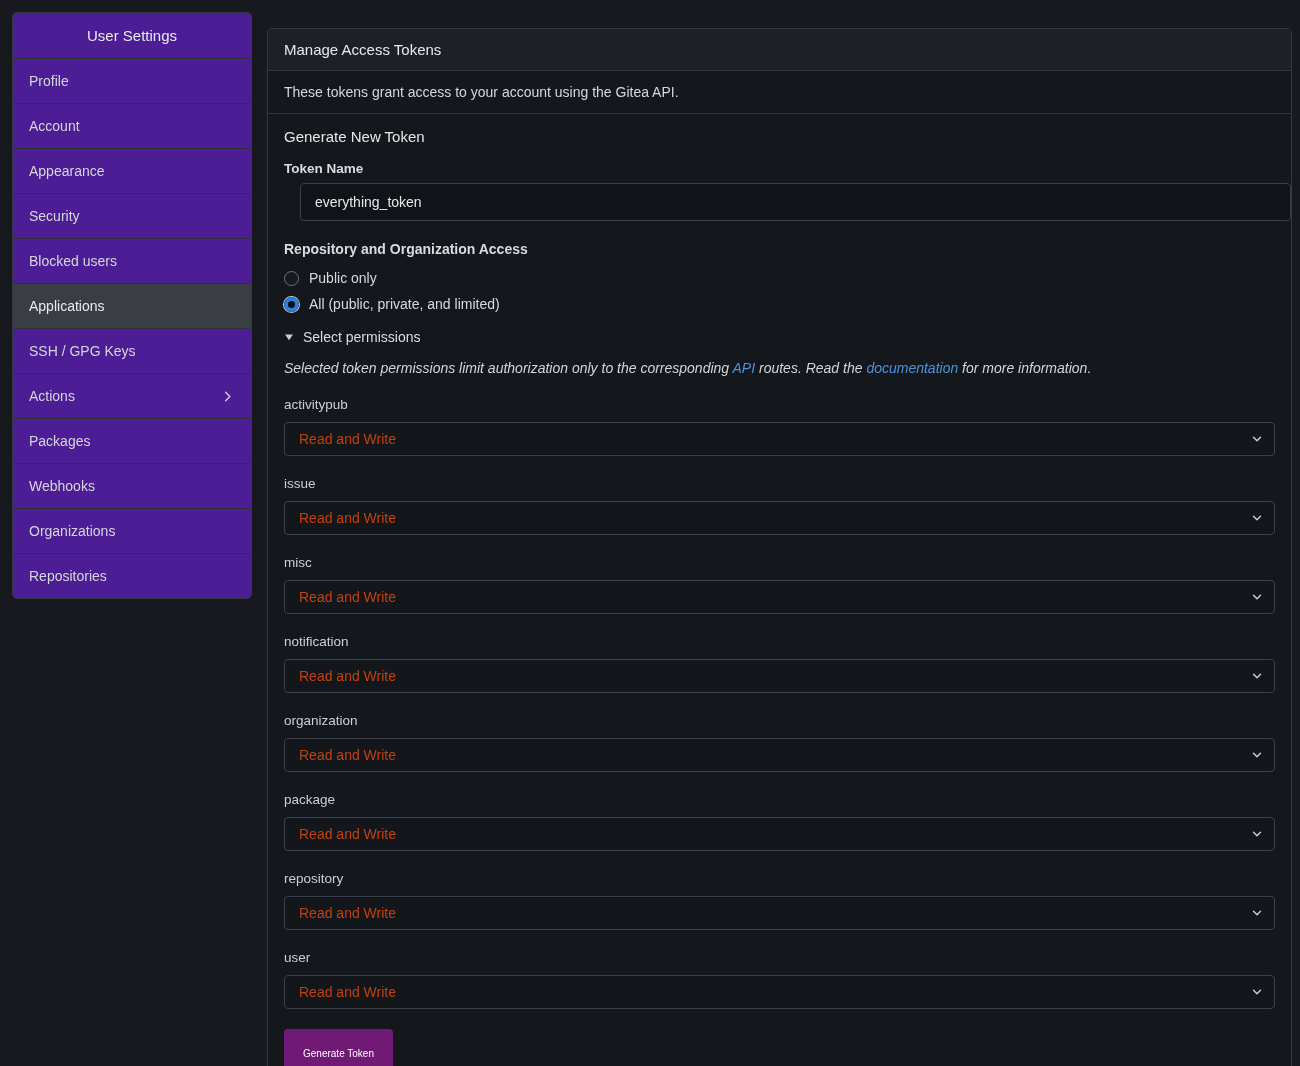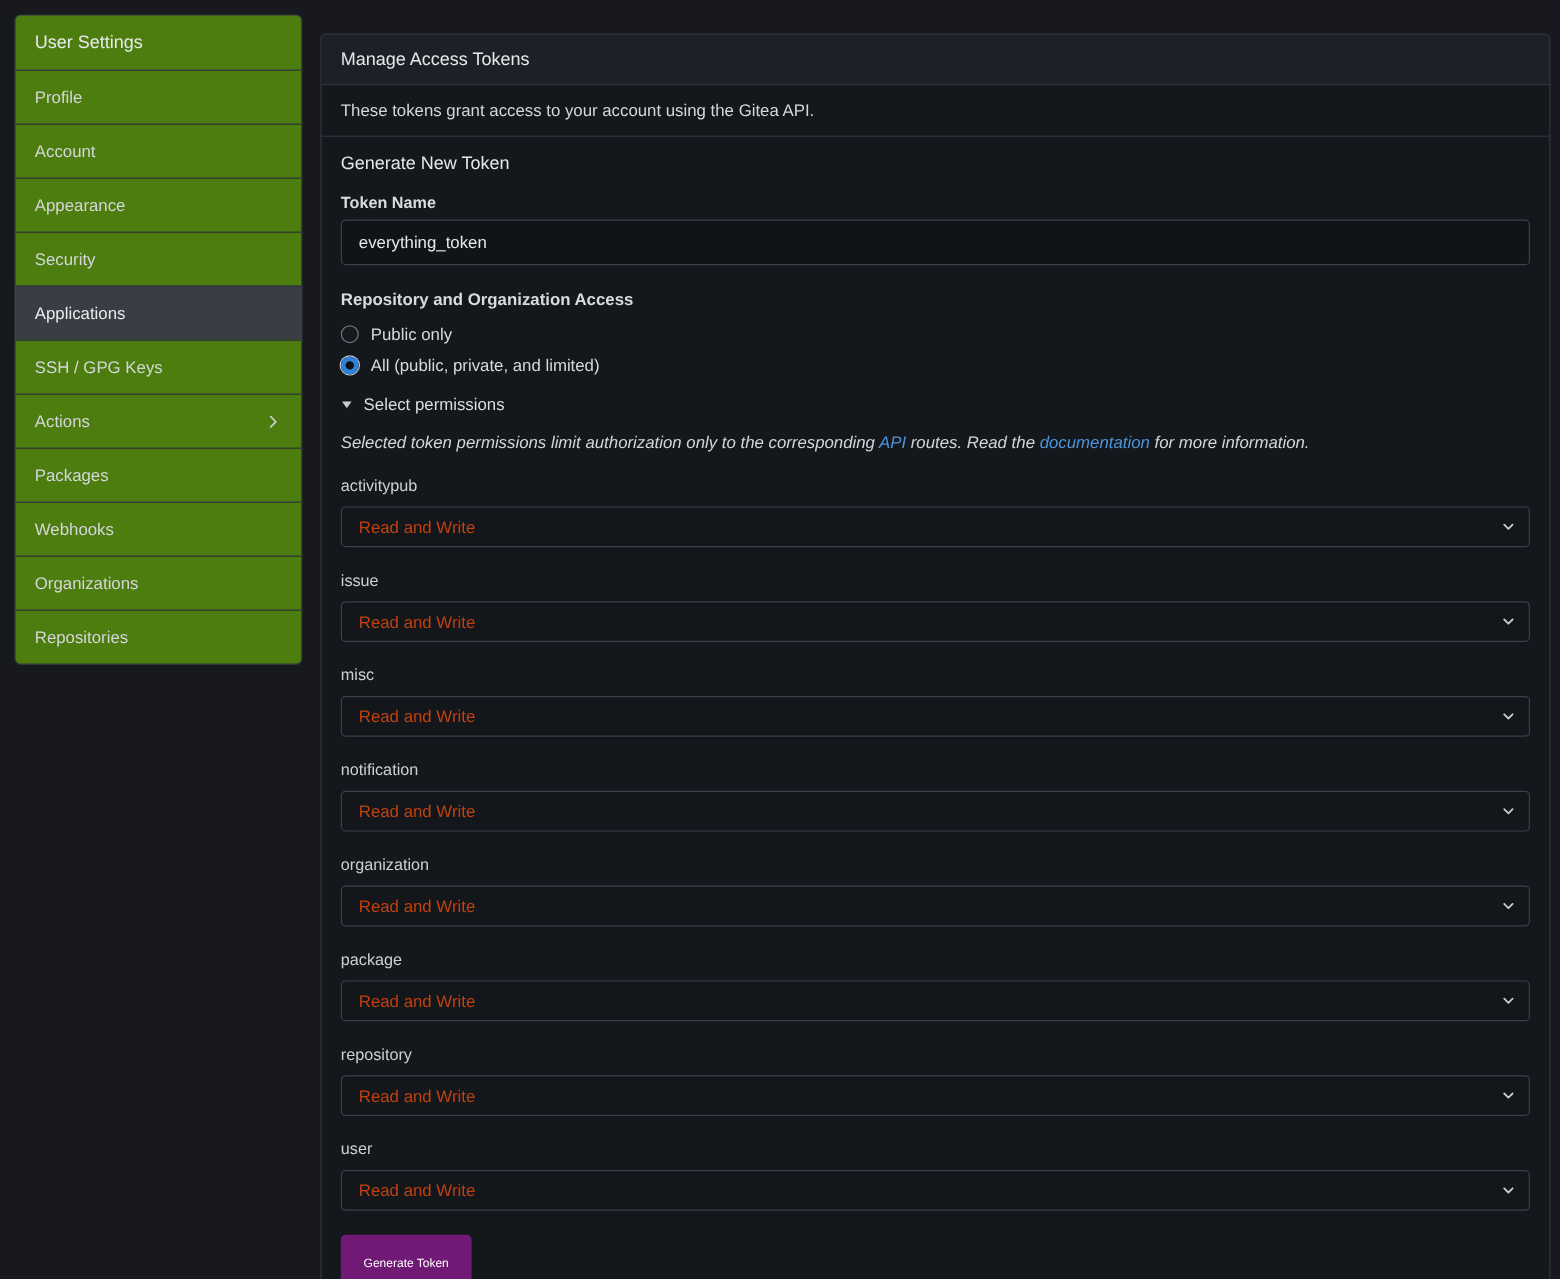--- a/index.html
+++ b/index.html
@@ -9,24 +9,25 @@
     font-family:"Liberation Sans", sans-serif;
     font-size:14px;
     color:#d7dadd;
     position:relative;
     overflow:hidden;
   }
 
   
   .sidebar {
     position:absolute; left:12px; top:12px; width:240px;
-    background:#4d7c0f;
+    background:#4c1d95;
     border:1px solid #33383f;
     border-radius:5px;
     overflow:hidden;
+    text-align:center;
   }
   .sidebar-title {
     padding:14px 16px;
     font-size:15px;
     color:#e8eaec;
   }
   .sidebar-item {
     height:45px;
     display:flex; align-items:center; justify-content:space-between;
     padding:0 16px;
@@ -75,20 +76,21 @@
   .text-input {
     width:100%; height:38px;
     background:#101418;
     border:1px solid #3a414a;
     border-radius:4px;
     color:#e6e8ea;
     padding:0 14px;
     font-size:14px;
     font-family:"Liberation Sans", sans-serif;
     outline:none;
+    margin-left:16px;
   }
   .access-label {
     margin-top:20px;
     margin-bottom:8px;
     font-weight:600;
     font-size:14px;
     color:#d9dcdf;
     line-height:16px;
   }
   .radio-row {
@@ -180,20 +182,24 @@
 
   </div>
       <div class="sidebar-item">
     <span>Appearance</span>
 
   </div>
       <div class="sidebar-item">
     <span>Security</span>
 
   </div>
+      <div class="sidebar-item">
+    <span>Blocked users</span>
+
+  </div>
       <div class="sidebar-item active">
     <span>Applications</span>
 
   </div>
       <div class="sidebar-item">
     <span>SSH / GPG Keys</span>
 
   </div>
       <div class="sidebar-item">
     <span>Actions</span>

